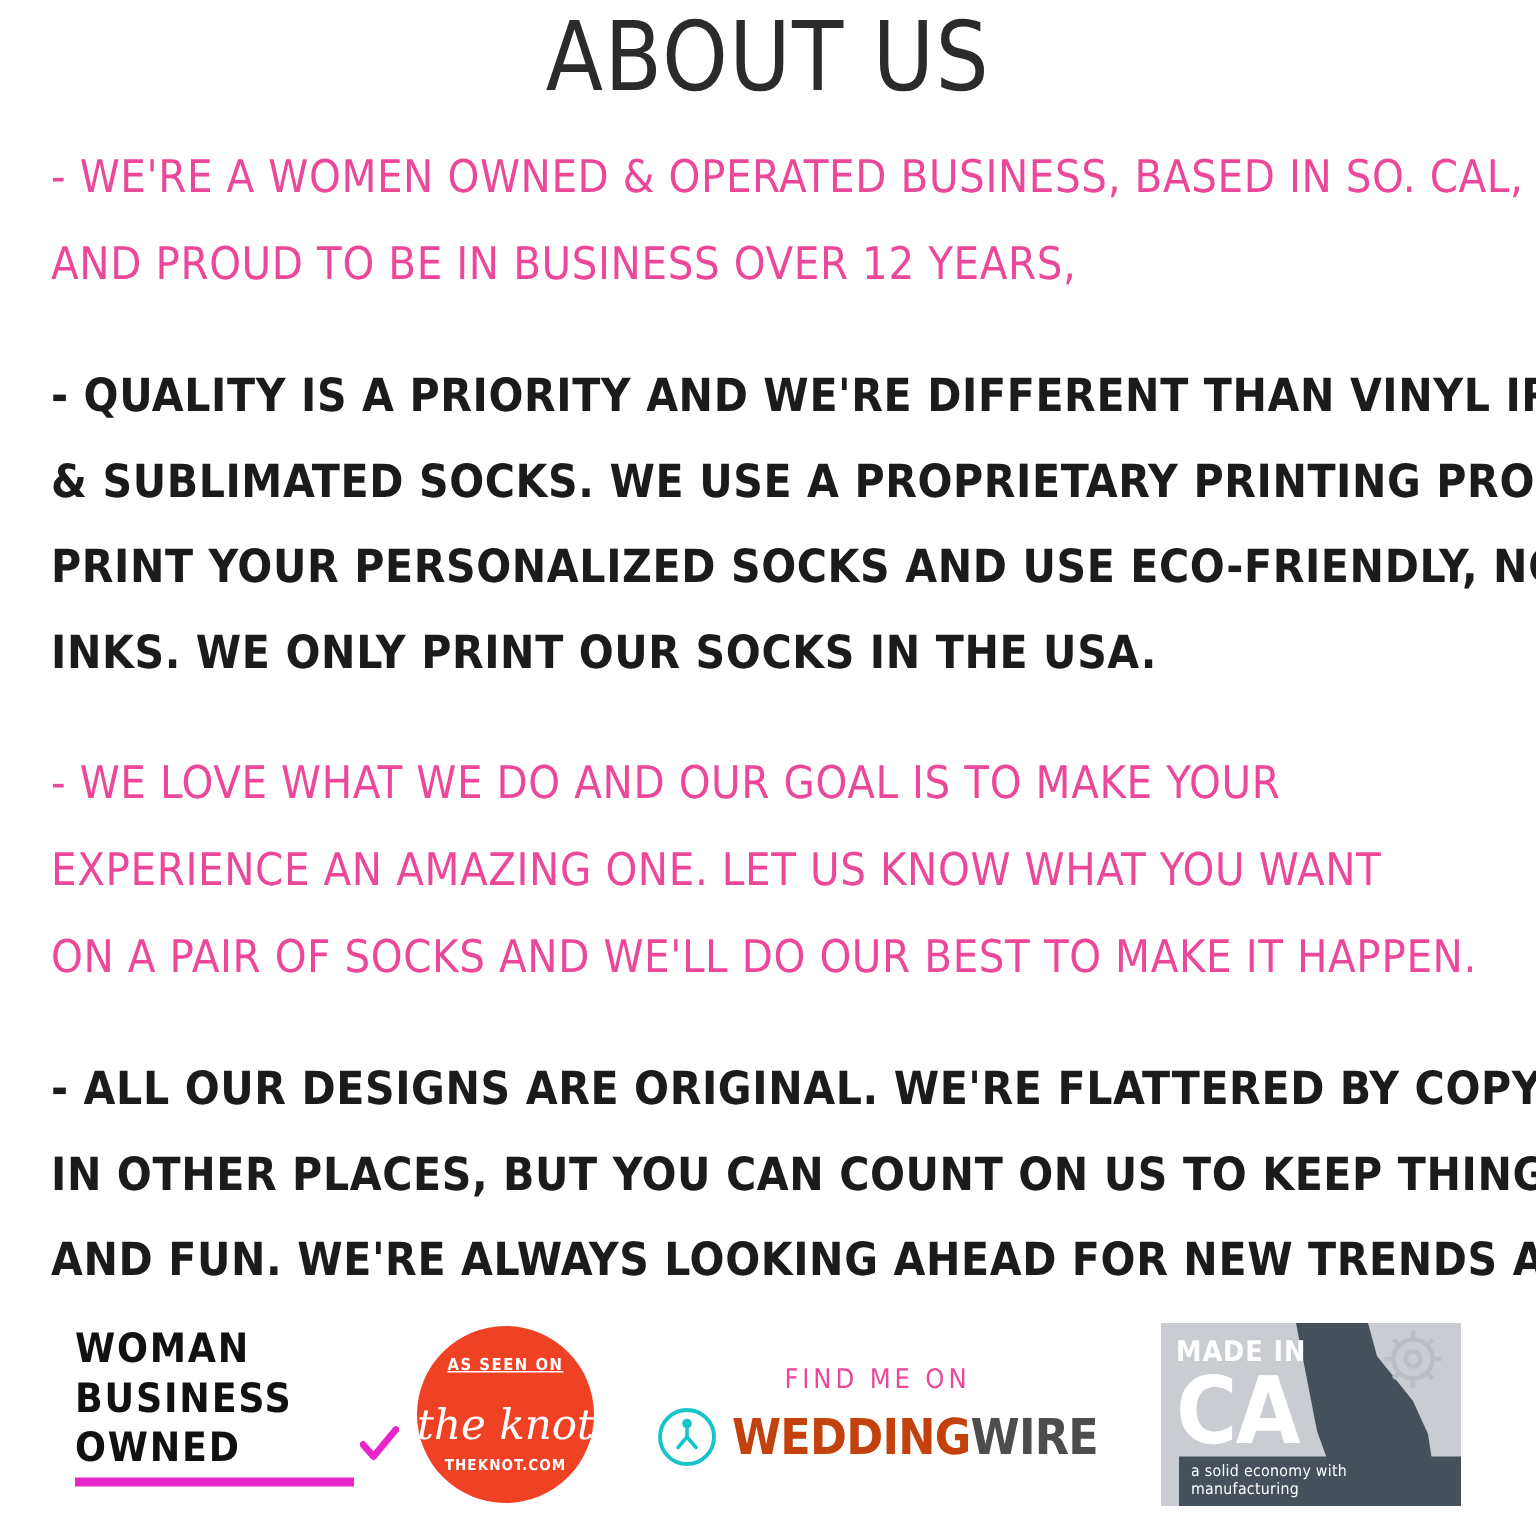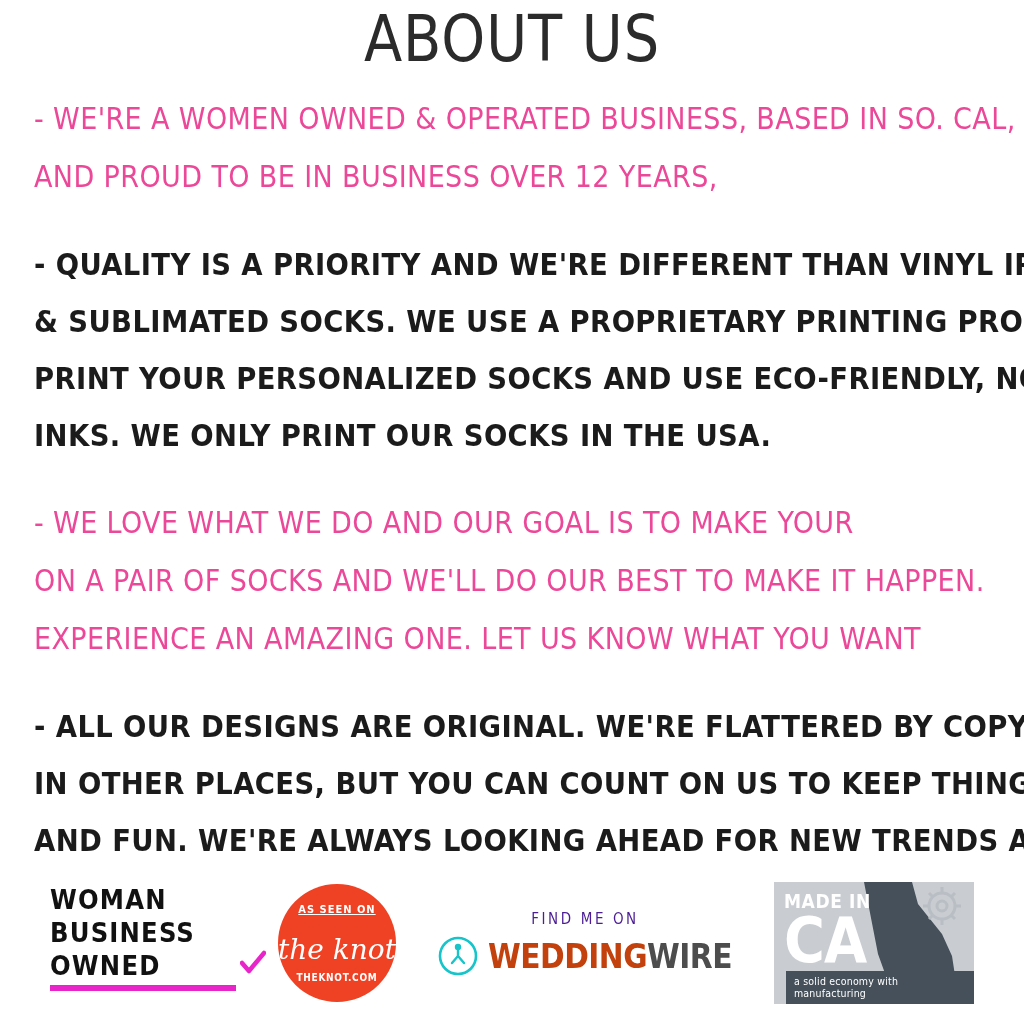--- a/index.html
+++ b/index.html
@@ -139,23 +139,23 @@
     margin-top: 8px;
   }
 
   
   .ww {
     display: flex;
     flex-direction: column;
     align-items: center;
   }
   .ww .find {
-    font-size: 15px;
+    font-size: 18px;
     letter-spacing: 2.6px;
-    color: #4c1d95;
+    color: #ec4899;
     font-weight: 400;
     margin-bottom: 8px;
   }
   .ww .ww-row {
     display: flex;
     align-items: center;
   }
   .ww .ww-mark {
     width: 40px;
     height: 40px;
@@ -228,22 +228,22 @@
 
   <div class="para bold p2">
     <span class="line">- QUALITY IS A PRIORITY AND WE'RE DIFFERENT THAN VINYL IRON-ON</span>
     <span class="line">&amp; SUBLIMATED SOCKS. WE USE A PROPRIETARY PRINTING PROCESS TO</span>
     <span class="line">PRINT YOUR PERSONALIZED SOCKS AND USE ECO-FRIENDLY, NON-TOXIC</span>
     <span class="line">INKS. WE ONLY PRINT OUR SOCKS IN THE USA.</span>
   </div>
 
   <div class="para light p3">
     <span class="line">- WE LOVE WHAT WE DO AND OUR GOAL IS TO MAKE YOUR</span>
+    <span class="line">EXPERIENCE AN AMAZING ONE. LET US KNOW WHAT YOU WANT</span>
     <span class="line">ON A PAIR OF SOCKS AND WE'LL DO OUR BEST TO MAKE IT HAPPEN.</span>
-    <span class="line">EXPERIENCE AN AMAZING ONE. LET US KNOW WHAT YOU WANT</span>
   </div>
 
   <div class="para bold p4">
     <span class="line">- ALL OUR DESIGNS ARE ORIGINAL. WE'RE FLATTERED BY COPYCATS</span>
     <span class="line">IN OTHER PLACES, BUT YOU CAN COUNT ON US TO KEEP THINGS FRESH</span>
     <span class="line">AND FUN. WE'RE ALWAYS LOOKING AHEAD FOR NEW TRENDS AND IDEAS.</span>
   </div>
 
   <div class="badges">
 

